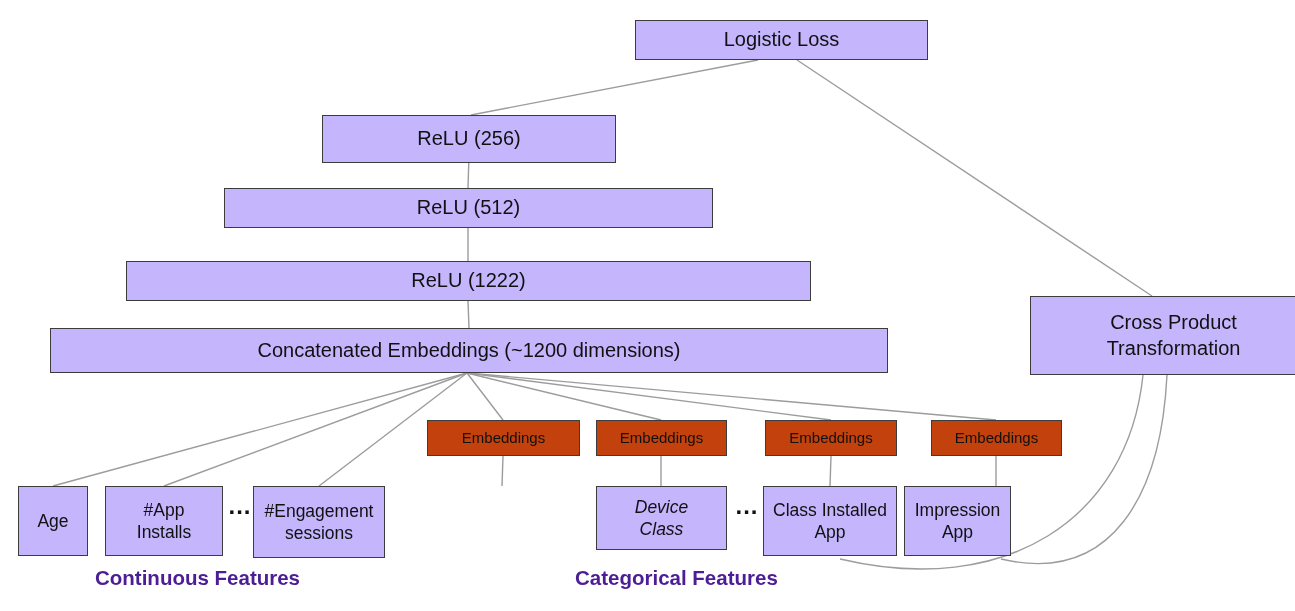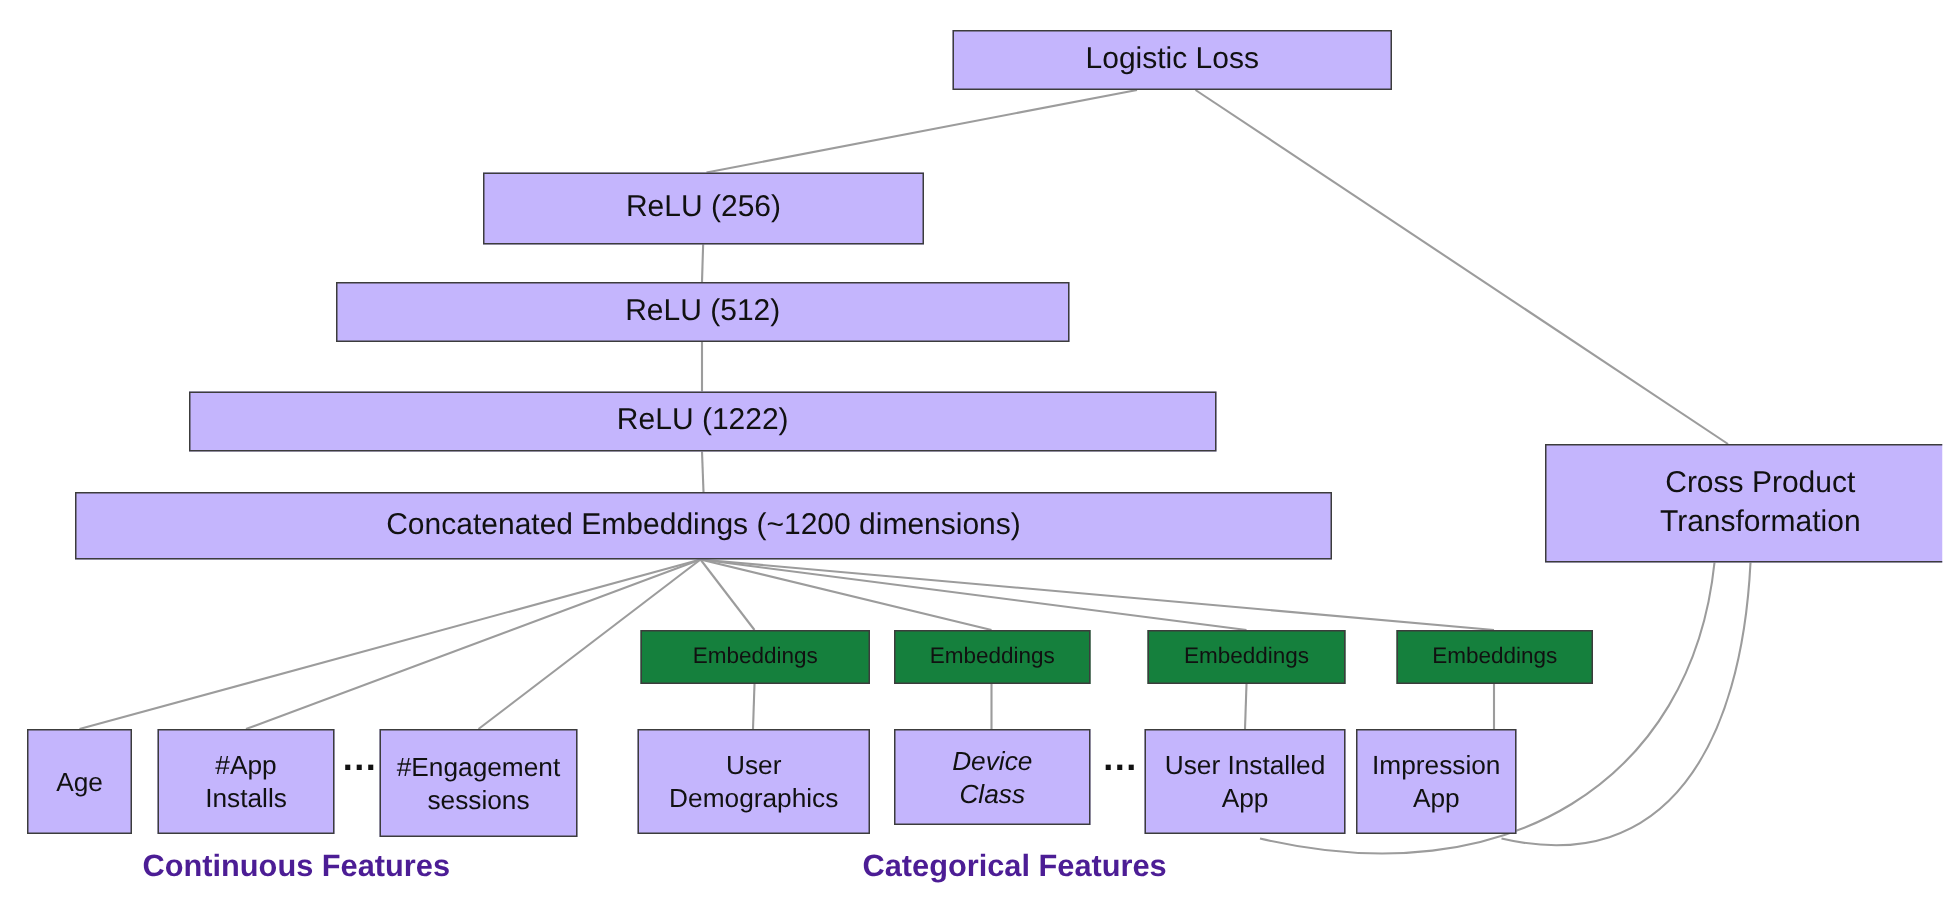--- a/index.html
+++ b/index.html
@@ -21,21 +21,21 @@
     border: 1.6px solid #3c3c3c;
     display: flex;
     align-items: center;
     justify-content: center;
     text-align: center;
     white-space: pre-line;
     line-height: 1.28;
   }
   .big  { font-size: 20px; }
   .feat { font-size: 17.5px; }
-  .emb  { background: #15803d; font-size: 15px; }
+  .emb  { background: #c2410c; font-size: 15px; }
 
   
   .p-logloss      { left: 635px;  top: 20px;  width: 293px; height: 40px; }
   .p-relu256      { left: 322px;  top: 115px; width: 294px; height: 48px; }
   .p-relu512      { left: 224px;  top: 188px; width: 489px; height: 40px; }
   .p-relu1024     { left: 126px;  top: 261px; width: 685px; height: 40px; }
   .p-concat       { left: 50px;   top: 328px; width: 838px; height: 45px; }
   .p-cross        { left: 1030px; top: 296px; width: 287px; height: 79px; }
   .p-emb1         { left: 427px;  top: 420px; width: 153px; height: 36px; }
   .p-emb2         { left: 596px;  top: 420px; width: 131px; height: 36px; }
@@ -106,26 +106,24 @@
   <div class="node emb p-emb2">Embeddings</div>
   <div class="node emb p-emb3">Embeddings</div>
   <div class="node emb p-emb4">Embeddings</div>
 
   <div class="node feat p-appinstalls">#App
 Installs</div>
   <div class="node feat p-age">Age</div>
   <div class="dots p-dots1">...</div>
   <div class="node feat p-engagement">#Engagement
 sessions</div>
-  <div class="node feat p-userdemo">User
-Demographics</div>
   <div class="node feat p-deviceclass">Device
 Class</div>
   <div class="dots p-dots2">...</div>
-  <div class="node feat p-userinstalled">User Installed
+  <div class="node feat p-userinstalled">Class Installed
 App</div>
   <div class="node feat p-impression">Impression
 App</div>
 
   <div class="grouplabel p-label-cont">Continuous Features</div>
   <div class="grouplabel p-label-cat">Categorical Features</div>
 
 </div>
 
 </body></html>

